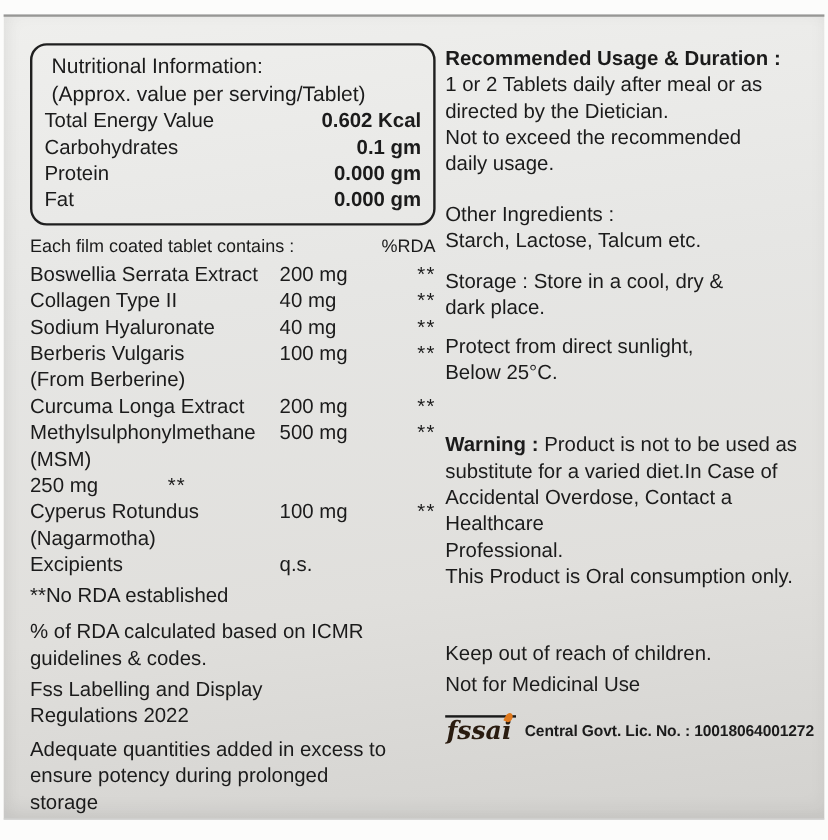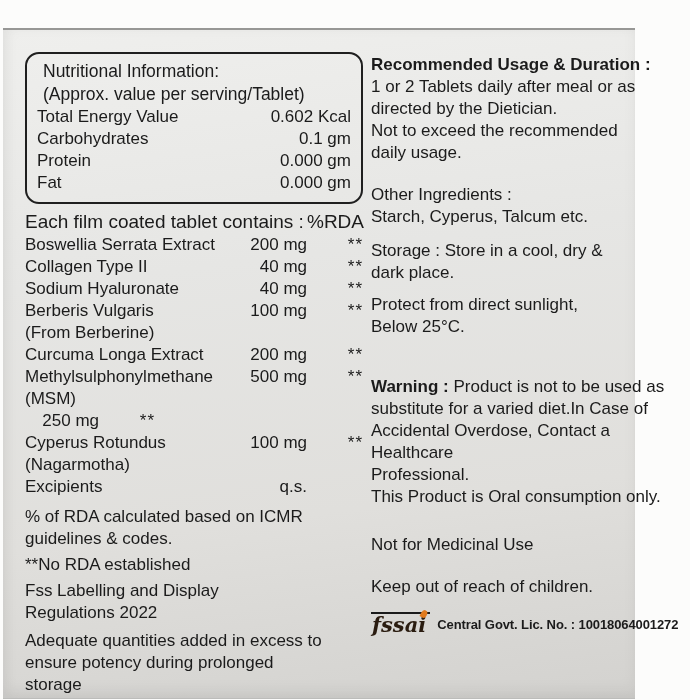--- a/index.html
+++ b/index.html
@@ -4,46 +4,46 @@
 <style>
   html,body{margin:0;padding:0;}
   body{
     width:690px;height:700px;background:#ffffff;
     font-family:"Liberation Sans", sans-serif;
     color:#1b1b1b;
     -webkit-font-smoothing:antialiased;
   }
   .page{position:relative;width:690px;height:700px;background:#fcfcfb;overflow:hidden;}
   .panel{
-    position:absolute;left:3px;top:28px;width:632px;height:668px;
+    position:absolute;left:3px;top:12px;width:684px;height:668px;
     background:linear-gradient(173deg,#efefed 0%,#e6e6e4 35%,#e0dfdc 70%,#d3d2cf 100%);
     border-top:2px solid #979795;
     border-bottom:1px solid #bcbcba;
     box-shadow:inset 0 -8px 14px rgba(0,0,0,0.05), inset 6px 0 12px rgba(0,0,0,0.03);
   }
   .col-left{position:absolute;left:22px;top:22px;width:338px;}
   .col-right{position:absolute;left:368px;top:24px;width:312px;}
 
   
   .nbox{
     border:2.5px solid #1f1f1f;border-radius:14px;
     padding:6px 10px 8px 10px;
   }
   .nbox-title,.nbox-sub{font-size:17.5px;line-height:23px;padding-left:6px;}
   .nrow{display:flex;font-size:17px;line-height:22px;}
   .nlabel{flex:1;}
-  .nval{text-align:left;}
-
-  
-  .comp-head{display:flex;font-size:19px;line-height:24px;margin-top:6px;}
+  .nval{text-align:left;font-weight:bold;}
+
+  
+  .comp-head{display:flex;font-size:15px;line-height:24px;margin-top:6px;}
   .comp-head-label{flex:1;}
   .comp-head-rda{width:56px;text-align:right;}
   .crow{display:flex;font-size:17px;line-height:22px;}
   .cname{flex:1;}
-  .camt{width:74px;text-align:right;}
+  .camt{width:74px;}
   .crda{width:56px;text-align:right;letter-spacing:1px;}
   .csub{font-size:17px;line-height:22px;}
 
   .note{font-size:17px;line-height:22px;white-space:pre-line;margin-top:4px;}
   .note.first{margin-top:8px;}
   .note.last{margin-top:6px;}
 
   
   .para{font-size:17px;line-height:22px;white-space:pre-line;}
   .b{font-weight:bold;}
@@ -145,62 +145,62 @@
           <span class="crda">**</span>
         </div>
         <div class="csub">(Nagarmotha)</div>
         <div class="crow">
           <span class="cname">Excipients</span>
           <span class="camt">q.s.</span>
           <span class="crda"></span>
         </div>
       </div>
 
+      <div class="note">**No RDA established</div>
       <div class="note first">% of RDA calculated based on ICMR
 guidelines &amp; codes.</div>
-      <div class="note">**No RDA established</div>
       <div class="note">Fss Labelling and Display
 Regulations 2022</div>
       <div class="note last">Adequate quantities added in excess to
 ensure potency during prolonged
 storage</div>
     </div>
 
     <div class="col-right">
 
       <div>
         <div class="usage-head">Recommended Usage &amp; Duration :</div>
         <div class="para">1 or 2 Tablets daily after meal or as
 directed by the Dietician.
 Not to exceed the recommended
 daily usage.</div>
       </div>
 
       <div class="mt8">
         <div class="para">Other Ingredients :</div>
-        <div class="para">Starch, Cyperus, Talcum etc.</div>
+        <div class="para">Starch, Lactose, Talcum etc.</div>
       </div>
 
 
       <div class="para mt12">Storage : Store in a cool, dry &amp;
 dark place.</div>
 
       <div class="para mt10">Protect from direct sunlight,
 Below 25°C.</div>
 
       <div class="para mt16">
         <span class="b">Warning : </span><span>Product is not to be used as
 substitute for a varied diet.In Case of
 Accidental Overdose, Contact a Healthcare
 Professional.</span>
         <div class="para">This Product is Oral consumption only.</div>
       </div>
 
+      <div class="para mt8">Keep out of reach of children.</div>
       <div class="para mt4">Not for Medicinal Use</div>
-      <div class="para mt8">Keep out of reach of children.</div>
 
       <div class="license">
         <span class="fssai"><span>fssai</span><span class="fssai-dot"></span></span>
         <span class="license-text">Central Govt. Lic. No. : 10018064001272</span>
       </div>
 
     </div>
   </div>
 </div>
 

